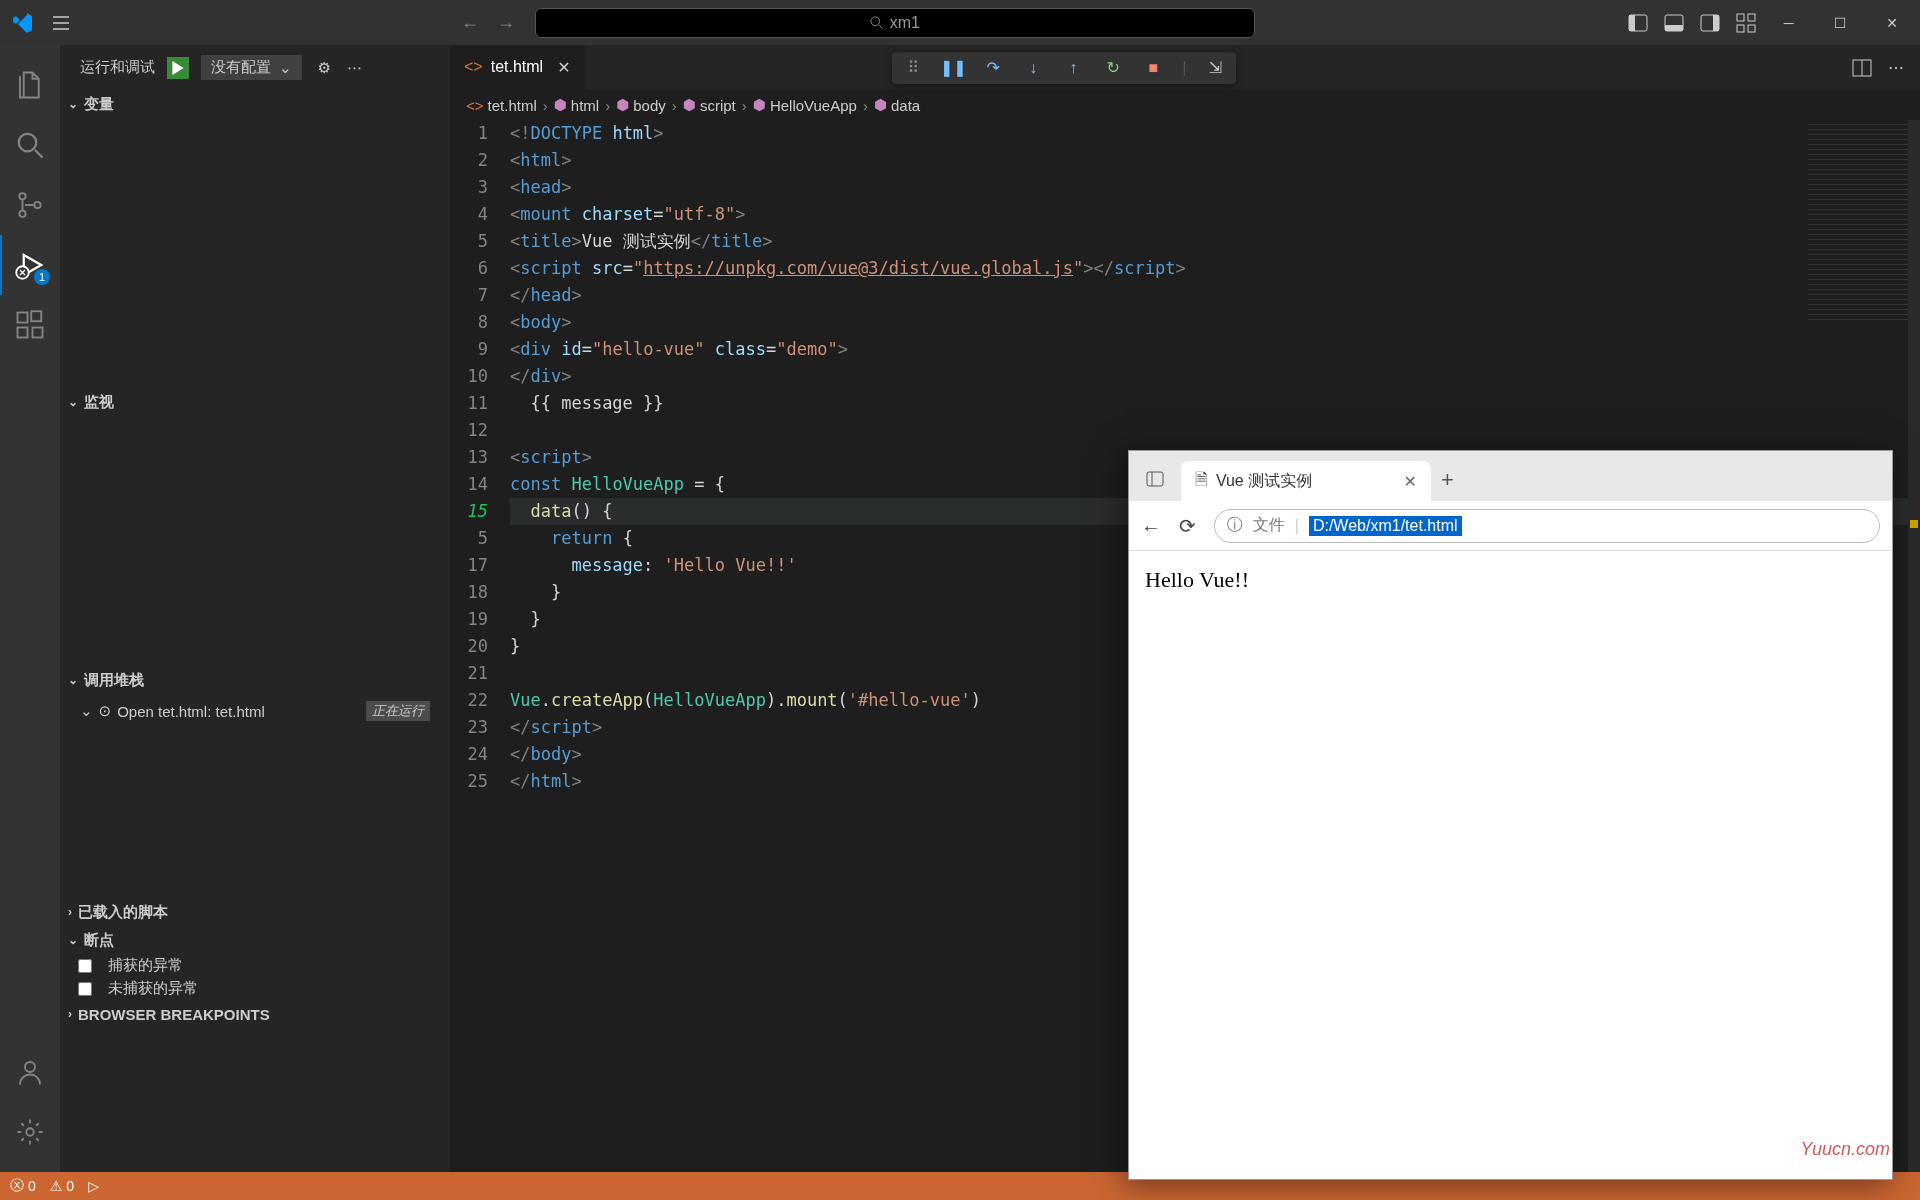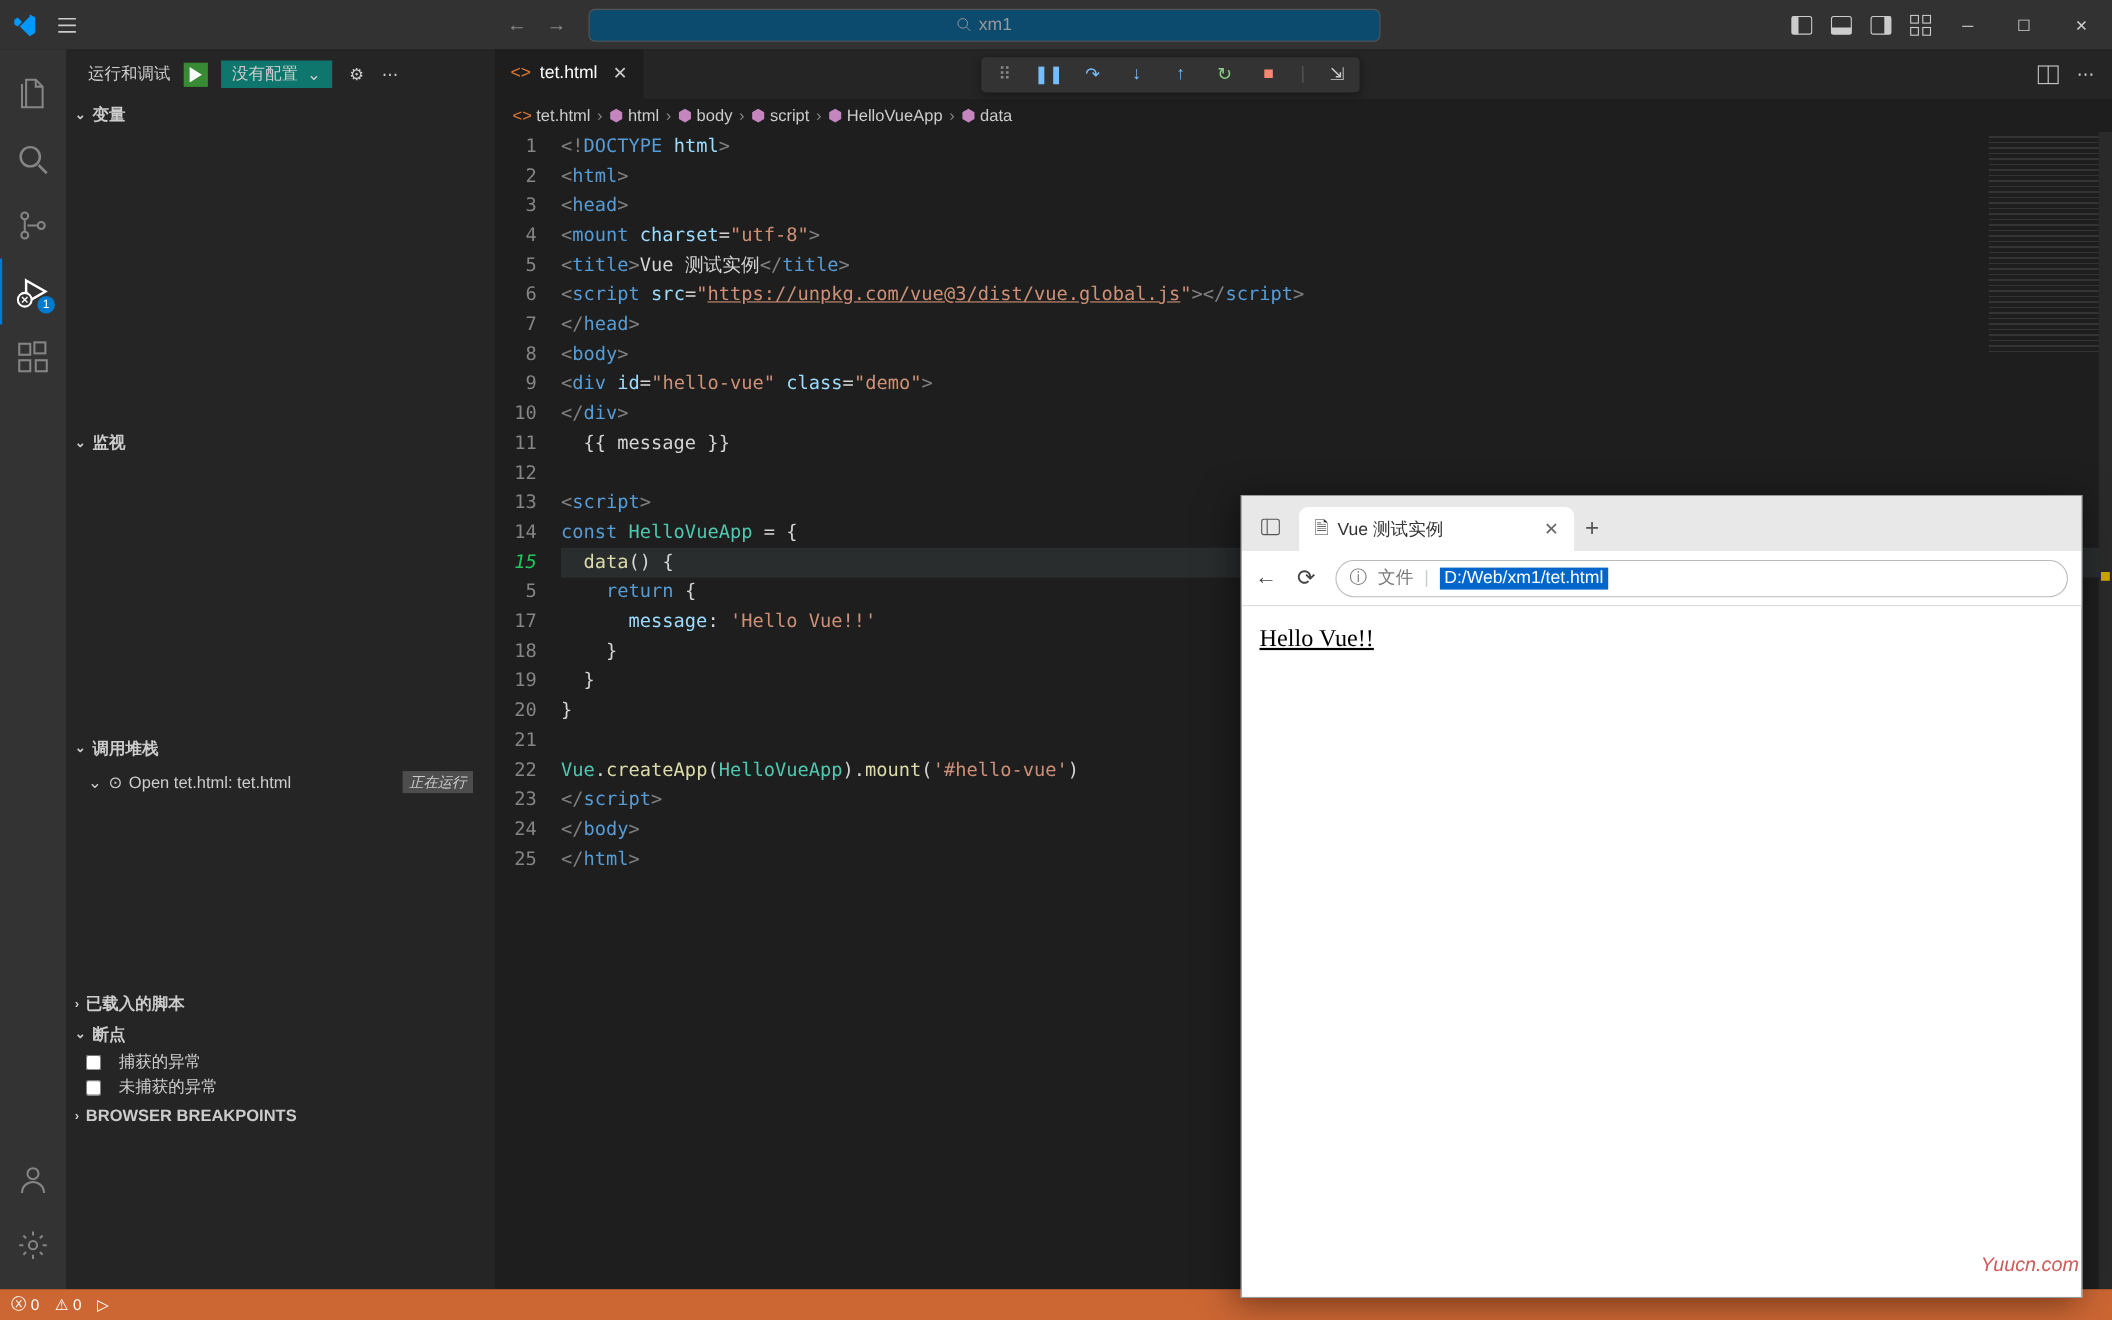--- a/index.html
+++ b/index.html
@@ -3,38 +3,38 @@
 <meta charset="utf-8">
 <style>
 * { margin: 0; padding: 0; box-sizing: border-box; }
 body { font-family: "Segoe UI", sans-serif; background: #1e1e1e; color: #cccccc; width: 1920px; height: 1200px; overflow: hidden; position: relative; }
 
 
 .titlebar { height: 45px; background: #323233; display: flex; align-items: center; padding: 0 10px; }
 .titlebar .vscode-logo { width: 24px; height: 24px; margin-right: 18px; }
 .titlebar .menu-icon { width: 18px; height: 18px; color: #cccccc; margin-right: 18px; cursor: pointer; }
 .titlebar .arrow-btn { color: #888; cursor: pointer; font-size: 18px; }
-.titlebar .search-box { flex: 0 0 720px; height: 30px; background: #0c4a6e; border: 1px solid #555; border-radius: 6px; display: flex; align-items: center; justify-content: center; color: #999; font-size: 16px; gap: 6px; margin: 0 auto; }
+.titlebar .search-box { flex: 0 0 720px; height: 30px; background: #000000; border: 1px solid #555; border-radius: 6px; display: flex; align-items: center; justify-content: center; color: #999; font-size: 16px; gap: 6px; margin: 0 auto; }
 .titlebar .right-icons { display: flex; gap: 16px; margin-left: auto; align-items: center; }
 .titlebar .layout-icon { width: 20px; height: 20px; color: #cccccc; cursor: pointer; }
 .titlebar .win-btn { font-size: 14px; padding: 0 12px; cursor: pointer; color: #ccc; }
 
 
 .activity-bar { position: absolute; left: 0; top: 45px; bottom: 28px; width: 60px; background: #333333; display: flex; flex-direction: column; align-items: center; padding-top: 10px; }
 .activity-bar .act-item { width: 60px; height: 60px; display: flex; align-items: center; justify-content: center; cursor: pointer; position: relative; color: #858585; }
 .activity-bar .act-item.active { color: #ffffff; }
 .activity-bar .act-item.active::before { content: ""; position: absolute; left: 0; top: 0; bottom: 0; width: 2px; background: #007acc; }
 .activity-bar .badge { position: absolute; bottom: 10px; right: 10px; background: #007acc; color: white; border-radius: 10px; font-size: 11px; min-width: 16px; height: 16px; display: flex; align-items: center; justify-content: center; }
 .activity-bar .bottom-items { margin-top: auto; margin-bottom: 10px; }
 
 
 .sidebar { position: absolute; left: 60px; top: 45px; bottom: 28px; width: 390px; background: #252526; display: flex; flex-direction: column; }
 .sidebar-header { height: 45px; display: flex; align-items: center; padding: 0 20px; gap: 12px; font-size: 15px; }
 .sidebar-header .play-btn { width: 22px; height: 22px; background: #388a34; display: flex; align-items: center; justify-content: center; }
-.sidebar-header .config-select { background: #0f766e; padding: 3px 10px; display: flex; align-items: center; gap: 8px; }
+.sidebar-header .config-select { background: #404040; padding: 3px 10px; display: flex; align-items: center; gap: 8px; }
 .sidebar-header .gear-icon, .sidebar-header .dots-icon { cursor: pointer; color: #ccc; margin-left: 4px; }
 .sidebar-section { }
 .section-header { height: 28px; display: flex; align-items: center; padding: 0 8px; gap: 6px; font-size: 15px; font-weight: 600; cursor: pointer; }
 .section-header .chevron { font-size: 12px; }
 .section-body { padding: 4px 16px; font-size: 15px; }
 .callstack-item { display: flex; align-items: center; gap: 6px; padding: 3px 4px; }
 .callstack-item .status-badge { background: #4d4d4d; color: #ccc; padding: 1px 6px; font-size: 13px; margin-left: auto; font-style: italic; }
 .breakpoint-item { display: flex; align-items: center; gap: 16px; padding: 2px 18px; font-size: 15px; }
 .breakpoint-item input { width: 14px; height: 14px; }
 
@@ -86,21 +86,21 @@
 .browser .btab { background: #fff; border-radius: 8px 8px 0 0; height: 40px; padding: 0 14px; display: flex; align-items: center; gap: 8px; font-size: 16px; color: #333; min-width: 250px; }
 .browser .btab .close { margin-left: auto; cursor: pointer; color: #666; }
 .browser .newtab { font-size: 22px; color: #555; margin-bottom: 8px; cursor: pointer; }
 .browser .toolbar { height: 50px; background: #fff; border-bottom: 1px solid #ddd; display: flex; align-items: center; padding: 0 12px; gap: 18px; }
 .browser .nav-btn { font-size: 20px; color: #444; cursor: pointer; }
 .browser .addr { flex: 1; height: 34px; border: 1px solid #bbb; border-radius: 17px; display: flex; align-items: center; padding: 0 12px; gap: 10px; font-size: 16px; }
 .browser .addr .info { color: #777; }
 .browser .addr .label { color: #777; }
 .browser .addr .sep { color: #ccc; }
 .browser .addr .url { background: #0066cc; color: #fff; padding: 1px 4px; }
-.browser .content { flex: 1; padding: 16px; font-size: 22px; font-family: "Times New Roman", serif; color: #000; text-decoration: underline; }
+.browser .content { flex: 1; padding: 16px; font-size: 22px; font-family: "Times New Roman", serif; color: #000; }
 
 .watermark { position: absolute; right: 30px; bottom: 40px; color: #d05a5a; font-size: 18px; font-style: italic; }
 
 svg { display: block; }
 </style>
 </head>
 <body>
 
 <div class="titlebar">
   <span>

